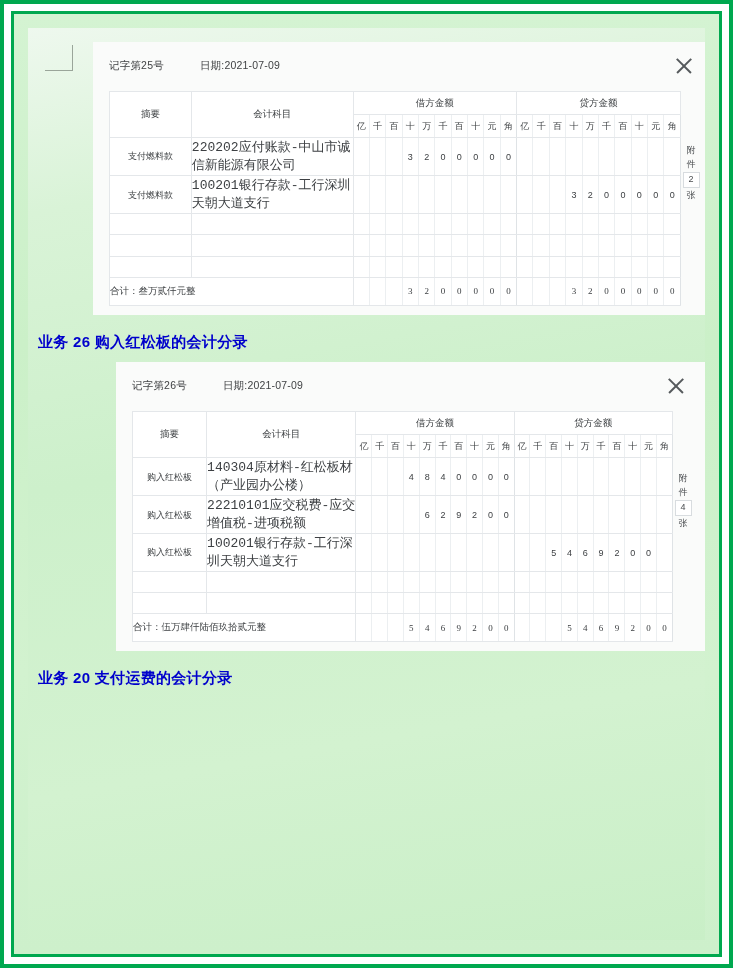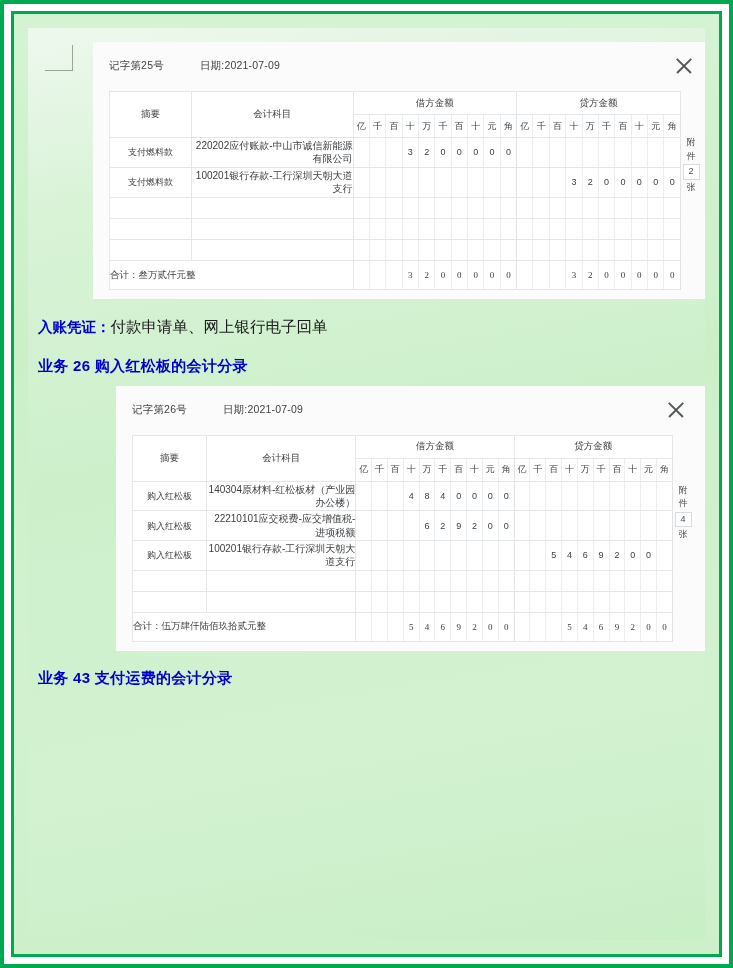--- a/index.html
+++ b/index.html
@@ -115,24 +115,25 @@
     height: 22px;
   }
   .th-tall { height: 45px; }
   .cell-sum {
     text-align: center;
     font-size: 9px;
     padding: 5px 3px;
     line-height: 1.35;
   }
   .cell-acct {
-    text-align: right;
-    font-size: 10px;
+    text-align: left;
+    font-size: 13px;
     padding: 5px 6px;
     line-height: 1.35;
+    font-family: Liberation Mono, monospace;
   }
   .dg {
     width: 15px;
     text-align: center;
     font-size: 9px;
     color: #3d4043;
     border-left: 1px solid #eceff1 !important;
     border-right: 1px solid #eceff1 !important;
   }
   .dg.hdr { font-size: 9px; }
@@ -408,23 +409,20 @@
             </table>
             <div class="attach">
               <span>附</span>
               <span>件</span>
               <span class="num">2</span>
               <span>张</span>
             </div>
           </div>
         </div>
 
-        <div class="label-line">
-          <span class="key">入账凭证：</span><span class="val">付款申请单、网上银行电子回单</span>
-        </div>
 
         <h3 class="section">业务 26 购入红松板的会计分录</h3>
 
         <div class="voucher" id="v2" style="width:593px; margin-top:8px; margin-left:88px;">
           <div class="voucher-head">
             <span class="voucher-no">记字第26号</span>
             <span class="voucher-date">日期:2021-07-09</span>
             <span class="close-icon"></span>
           </div>
           <div class="voucher-table-wrap">
@@ -612,18 +610,18 @@
             <div class="attach">
               <span>附</span>
               <span>件</span>
               <span class="num">4</span>
               <span>张</span>
             </div>
           </div>
         </div>
 
 
-        <h3 class="section">业务 43 支付运费的会计分录</h3>
+        <h3 class="section">业务 20 支付运费的会计分录</h3>
 
       </div>
     </div>
   </div>
 </div>
 
 </body></html>

